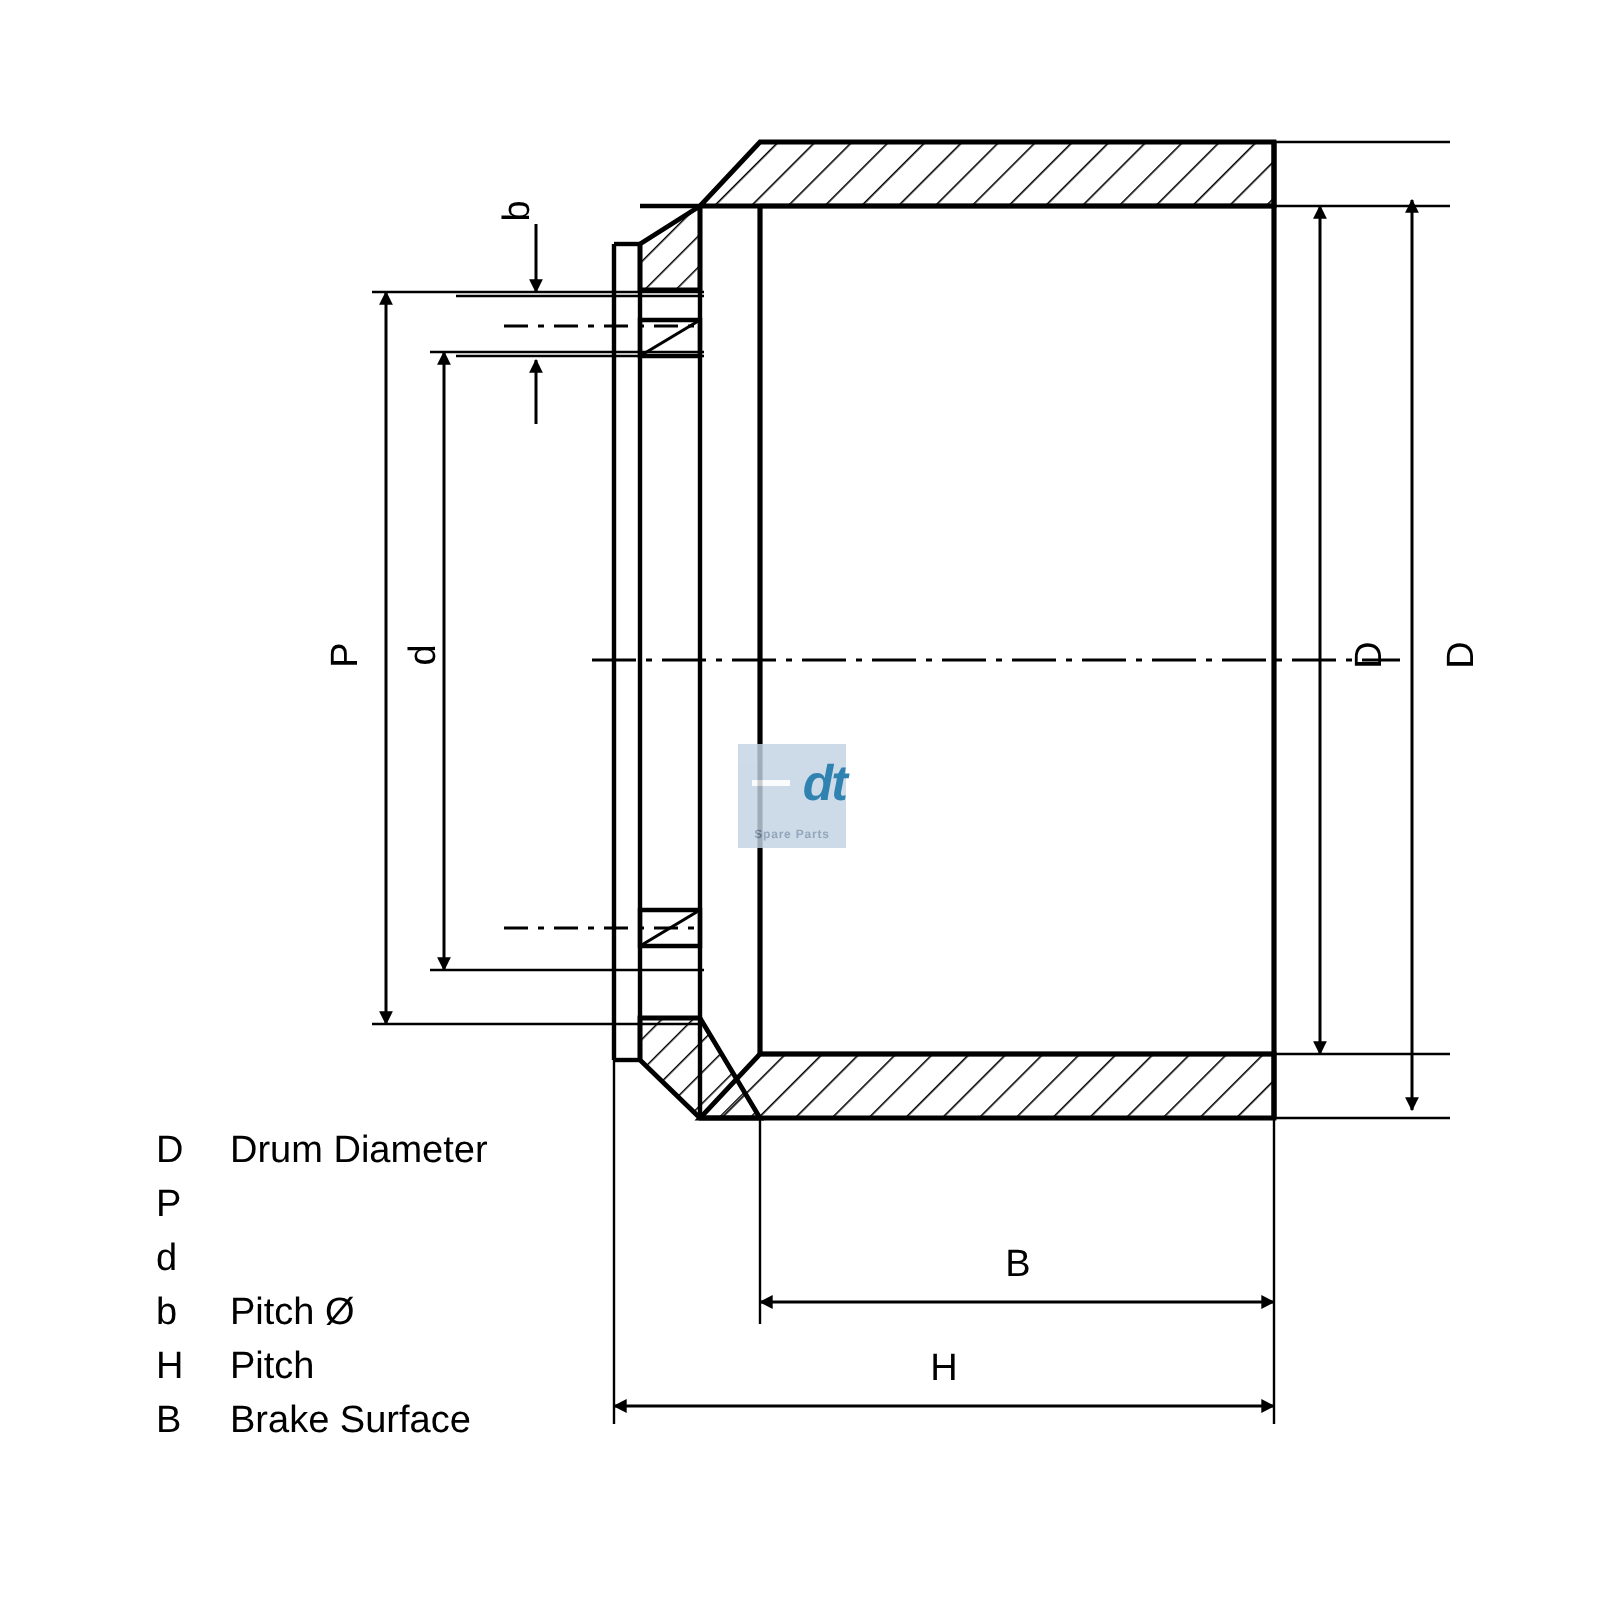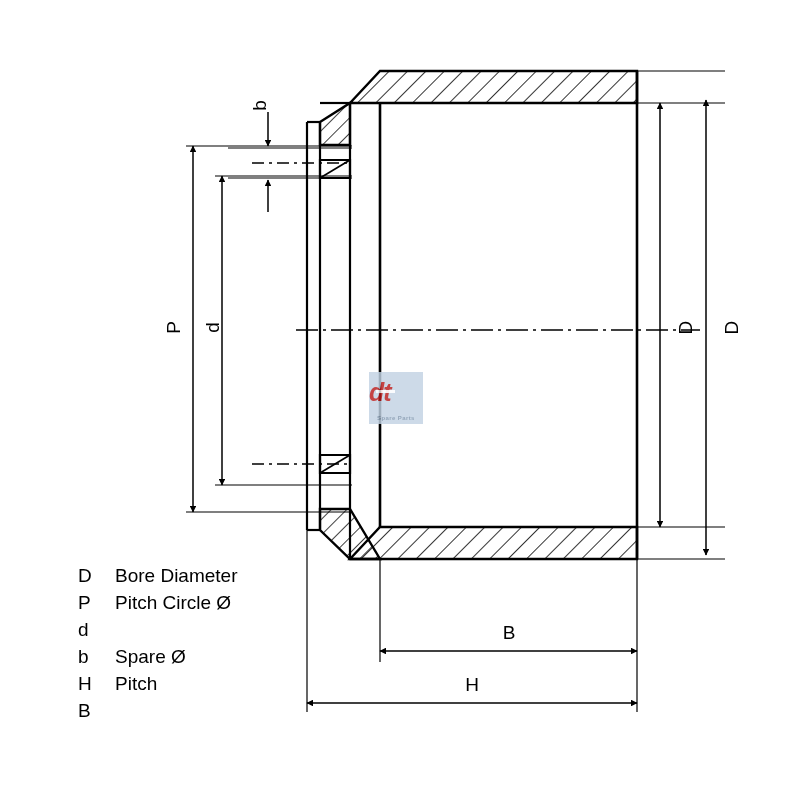--- a/index.html
+++ b/index.html
@@ -67,27 +67,27 @@
     height: 52px;
     background: #c3d3e4;
     opacity: 0.82;
   }
   #dt-logo .dt-wordmark {
     position: absolute;
     left: 0;
     top: 4px;
     width: 54px;
     height: 32px;
-    text-align: left;
+    text-align: right;
     font-family: "Liberation Sans", sans-serif;
     font-size: 25px;
     font-weight: bold;
     font-style: italic;
     letter-spacing: -1px;
-    color: #b91c1c;
+    color: #0369a1;
     line-height: 32px;
   }
   #dt-logo .dt-tagline {
     position: absolute;
     left: 0;
     bottom: 3px;
     width: 54px;
     text-align: center;
     font-size: 6px;
     font-weight: bold;
@@ -215,35 +215,35 @@
 
   <div class="dim-label rot" style="left:719px; top:318px; width:24px; text-align:center;">D</div>
 
   <div class="dim-label" style="left:497px; top:623px; width:24px; text-align:center;">B</div>
 
   <div class="dim-label" style="left:460px; top:675px; width:24px; text-align:center;">H</div>
 
   <div class="legend">
     <div class="legend-row">
       <span class="legend-sym">D</span>
-      <span class="legend-desc">Bore Diameter</span>
+      <span class="legend-desc">Drum Diameter</span>
     </div>
     <div class="legend-row">
       <span class="legend-sym">P</span>
-      <span class="legend-desc">Pitch Circle Ø</span>
     </div>
     <div class="legend-row">
       <span class="legend-sym">d</span>
     </div>
     <div class="legend-row">
       <span class="legend-sym">b</span>
-      <span class="legend-desc">Spare Ø</span>
+      <span class="legend-desc">Pitch Ø</span>
     </div>
     <div class="legend-row">
       <span class="legend-sym">H</span>
       <span class="legend-desc">Pitch</span>
     </div>
     <div class="legend-row">
       <span class="legend-sym">B</span>
+      <span class="legend-desc">Brake Surface</span>
     </div>
   </div>
 
 </div>
 
 </body></html>

